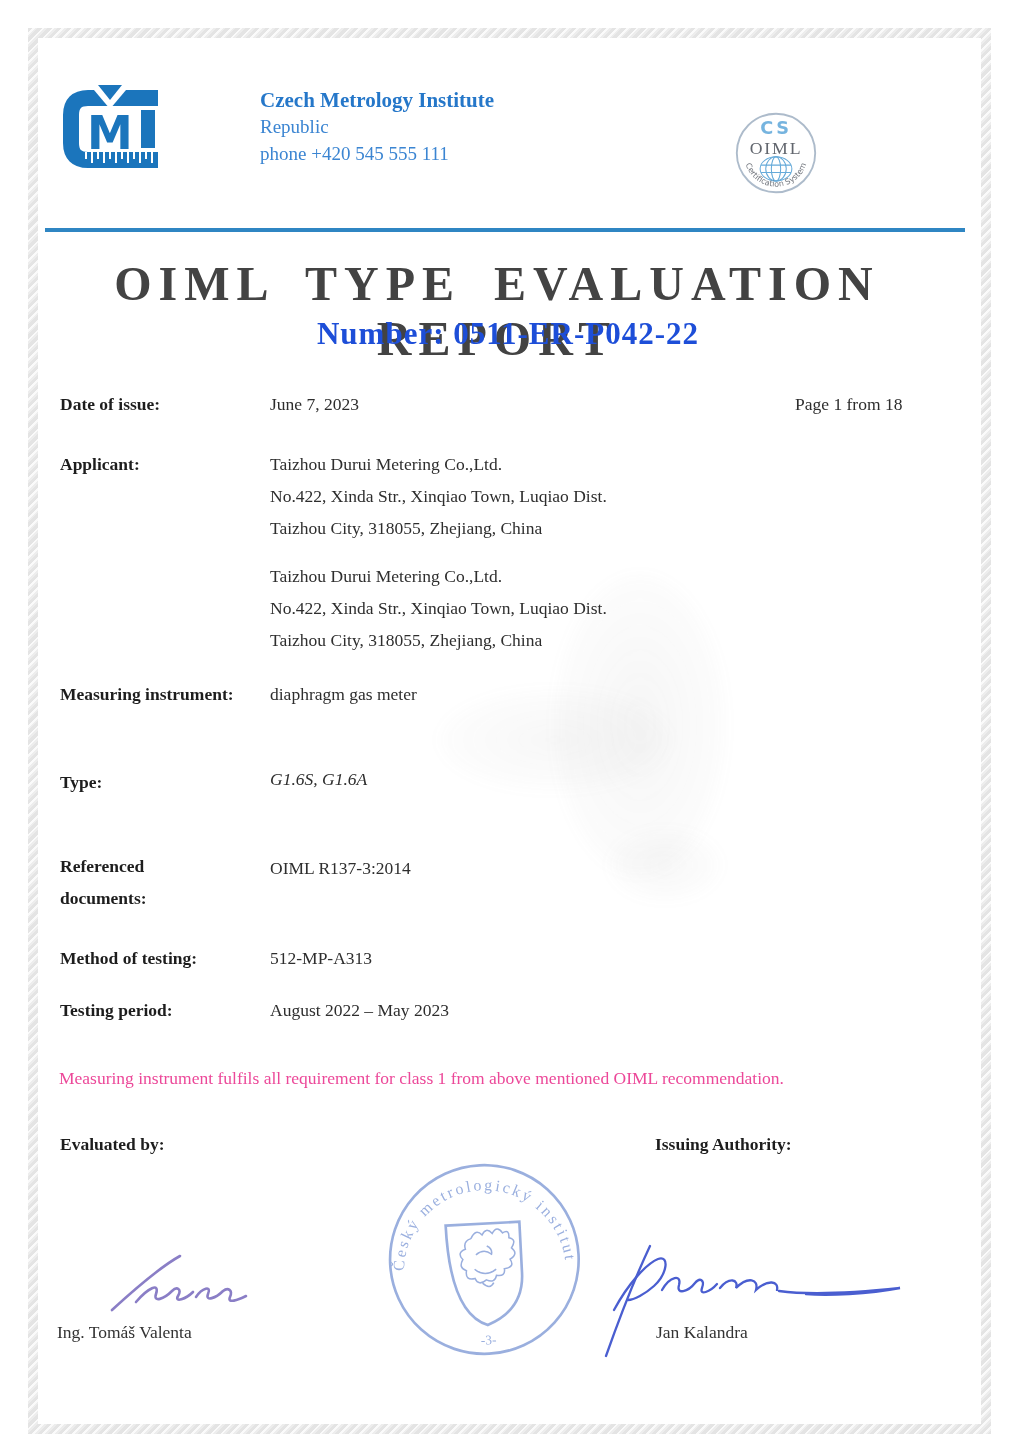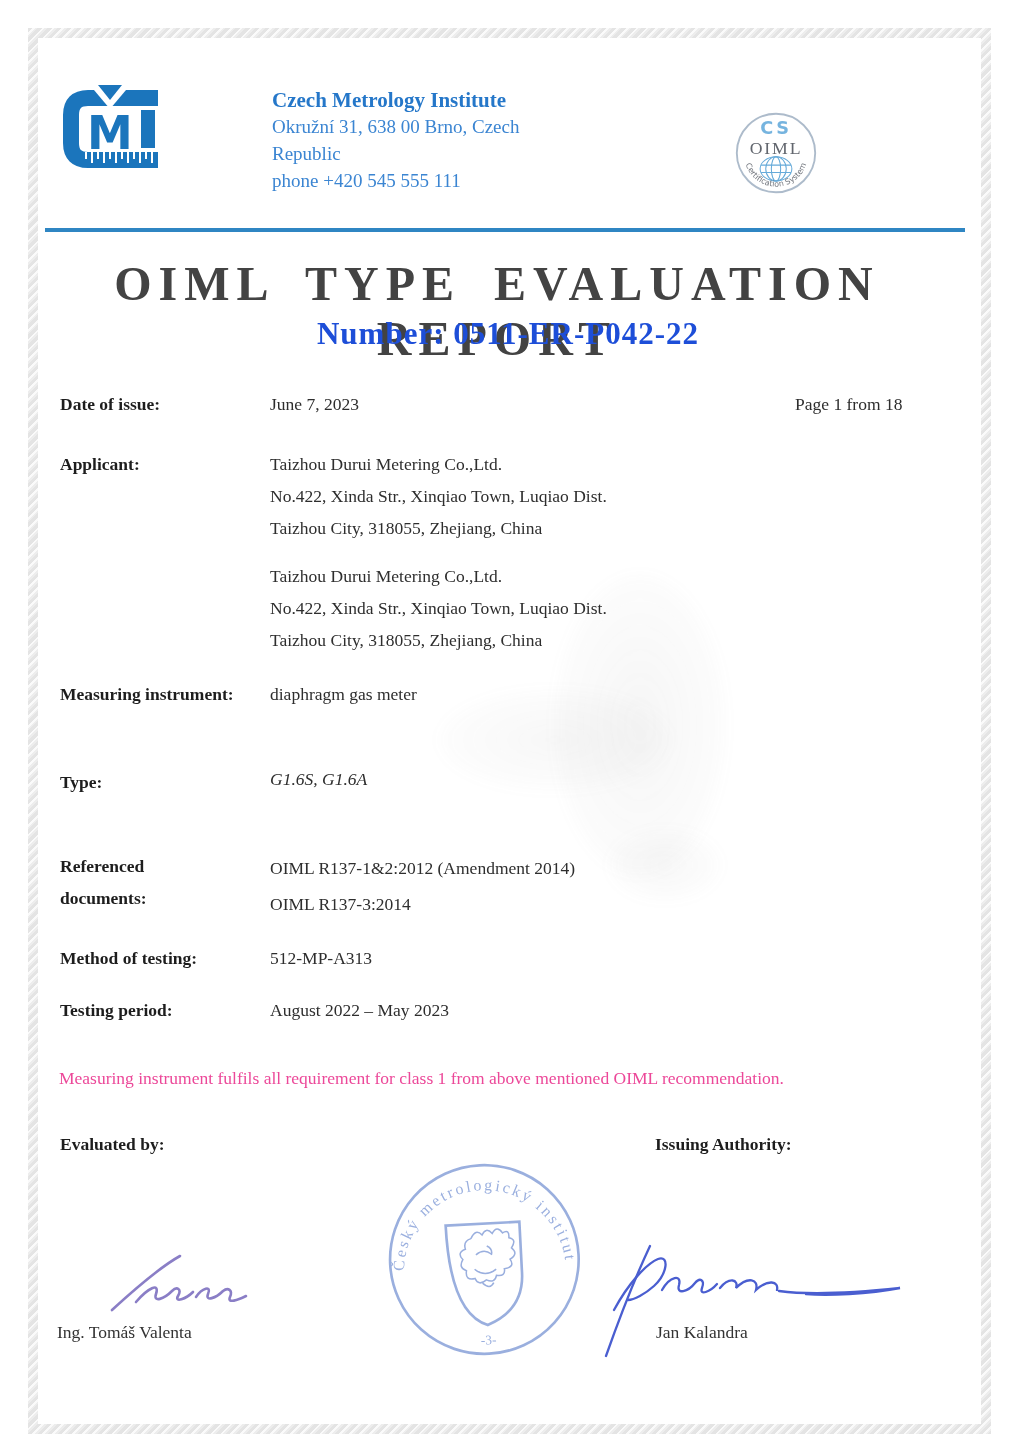--- a/index.html
+++ b/index.html
@@ -50,23 +50,22 @@
     <svg width="112" height="92" viewBox="0 0 112 90">
       <path d="M 100,13 H 30 Q 13,13 13,30 V 58 Q 13,75 30,75 H 100" fill="none" stroke="#1b75bc" stroke-width="16"></path>
       <polygon points="36,5 68,5 52,24" fill="#ffffff"></polygon>
       <polygon points="40,0 64,0 52,15" fill="#1b75bc"></polygon>
       <text x="52" y="64" text-anchor="middle" font-family="DejaVu Sans, sans-serif" font-size="46" font-weight="bold" fill="#1b75bc">M</text>
       <rect x="83" y="25" width="14" height="38" fill="#1b75bc"></rect>
       <path d="M28 67 v7 M34 67 v11 M40 67 v7 M46 67 v11 M52 67 v7 M58 67 v11 M64 67 v7 M70 67 v11 M76 67 v7 M82 67 v11 M88 67 v7 M94 67 v11" stroke="#ffffff" stroke-width="2"></path>
     </svg>
   </div>
 
-  <div class="abs" style="left:272px;top:88px;width:330px;">
+  <div class="abs" style="left:260px;top:88px;width:330px;">
     <div class="hdr-name">Czech Metrology Institute</div>
-    <div class="hdr-addr">Okružní 31, 638 00  Brno, Czech</div>
     <div class="hdr-addr">Republic</div>
     <div class="hdr-addr">phone +420 545 555 111</div>
   </div>
 
   <div class="abs" style="left:734px;top:92px;opacity:.85;margin-top:19px;">
     <svg width="84" height="84" viewBox="0 0 90 90">
       <circle cx="45" cy="45" r="42" fill="#ffffff" stroke="#9fb0c2" stroke-width="2"></circle>
       <text x="45" y="25" text-anchor="middle" font-family="DejaVu Sans, sans-serif" font-size="19" font-weight="bold" fill="#5fa8da" letter-spacing="3">CS</text>
       <text x="45" y="46" text-anchor="middle" font-family="Liberation Serif, serif" font-size="19" fill="#474c55" letter-spacing="2">OIML</text>
       <g stroke="#4b9cd3" fill="none" stroke-width="1.1">
@@ -107,21 +106,20 @@
   </div>
 
   <div class="abs label lbl-col" style="top:678px;">Measuring instrument:</div>
   <div class="abs value val-col" style="top:678px;">diaphragm gas meter</div>
 
   <div class="abs label lbl-col" style="top:766px;">Type:</div>
   <div class="abs value val-col" style="top:763px;font-style:italic;">G1.6S, G1.6A</div>
 
   <div class="abs label lbl-col lbl-narrow" style="top:850px;">Referenced documents:</div>
   <div class="abs value val-col" style="top:850px;line-height:36px;">
-    <div>OIML R137-1&amp;2:2012 (Amendment 2014)</div>
     <div>OIML R137-3:2014</div>
   </div>
 
   <div class="abs label lbl-col" style="top:942px;">Method of testing:</div>
   <div class="abs value val-col" style="top:942px;">512-MP-A313</div>
 
   <div class="abs label lbl-col" style="top:994px;">Testing period:</div>
   <div class="abs value val-col" style="top:994px;">August 2022 – May 2023</div>
 
   <div class="statement">Measuring instrument fulfils all requirement for class 1 from above mentioned OIML recommendation.</div>

